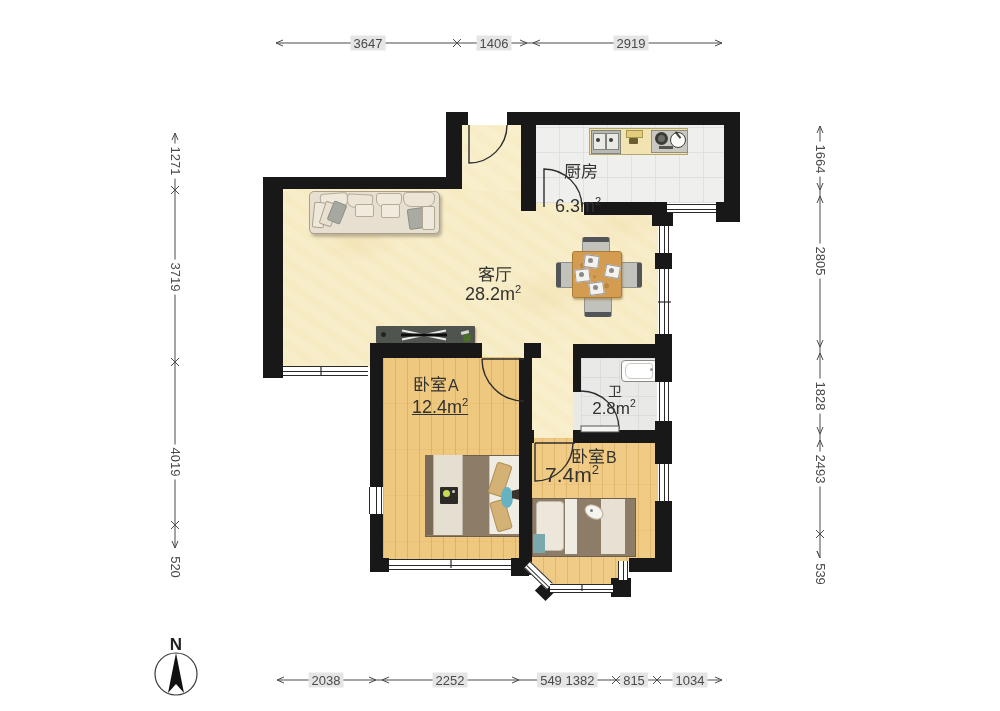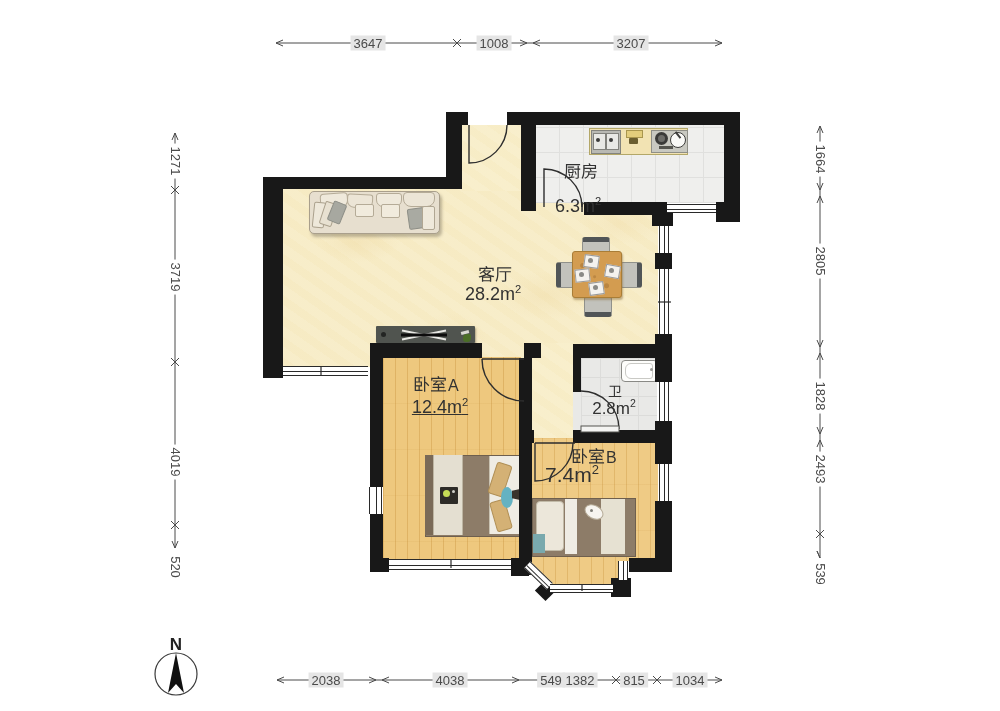--- a/index.html
+++ b/index.html
@@ -193,25 +193,25 @@
 <line x1="451" y1="559" x2="451" y2="568"></line>
 <line x1="582" y1="584" x2="582" y2="591"></line>
 </g>
 
 <circle cx="176" cy="674" r="21" fill="none" stroke="#3a3a3a" stroke-width="1.2"></circle>
 <path d="M176 653 L168 693 L176 684 L184 693 Z" fill="#111"></path>
 <text x="176" y="650" text-anchor="middle" font-family="Liberation Sans" font-size="17" font-weight="bold" fill="#222">N</text>
 </svg>
 
 <div class="dim" style="left:368px;top:43px;">3647</div>
-<div class="dim" style="left:494px;top:43px;">1008</div>
-<div class="dim" style="left:631px;top:43px;">3207</div>
+<div class="dim" style="left:494px;top:43px;">1406</div>
+<div class="dim" style="left:631px;top:43px;">2919</div>
 
 <div class="dim" style="left:326px;top:680px;">2038</div>
-<div class="dim" style="left:450px;top:680px;">4038</div>
+<div class="dim" style="left:450px;top:680px;">2252</div>
 <div class="dim" style="left:551px;top:680px;">549</div>
 <div class="dim" style="left:580px;top:680px;">1382</div>
 <div class="dim" style="left:634px;top:680px;">815</div>
 <div class="dim" style="left:690px;top:680px;">1034</div>
 
 <div class="dimv" style="left:175px;top:161px;">1271</div>
 <div class="dimv" style="left:175px;top:277px;">3719</div>
 <div class="dimv" style="left:175px;top:462px;">4019</div>
 <div class="dimv" style="left:175px;top:567px;">520</div>
 

